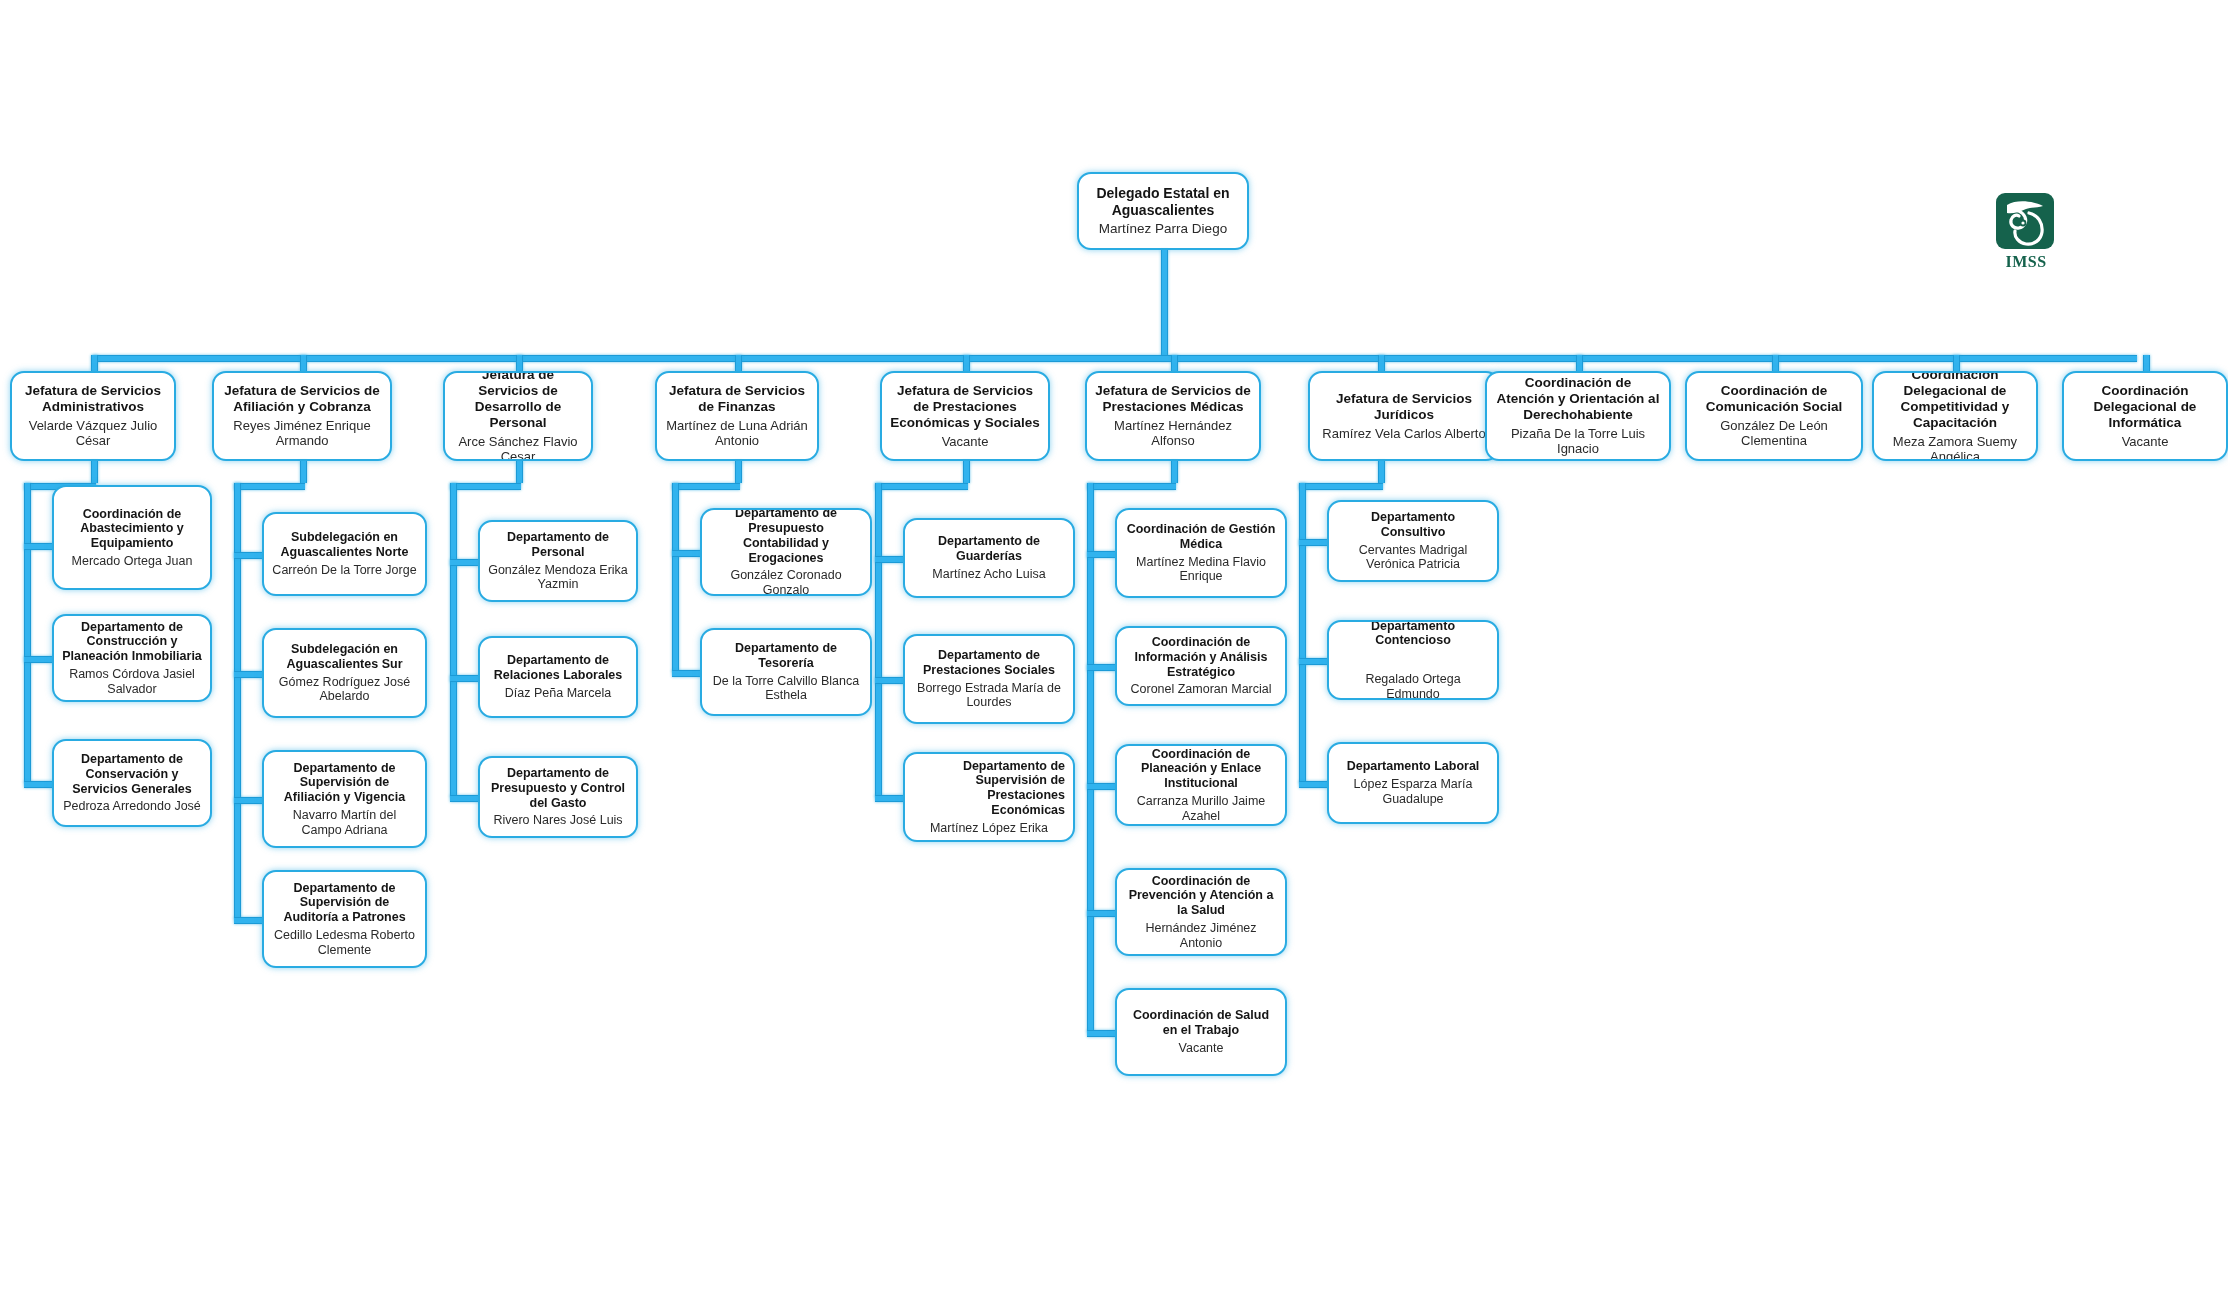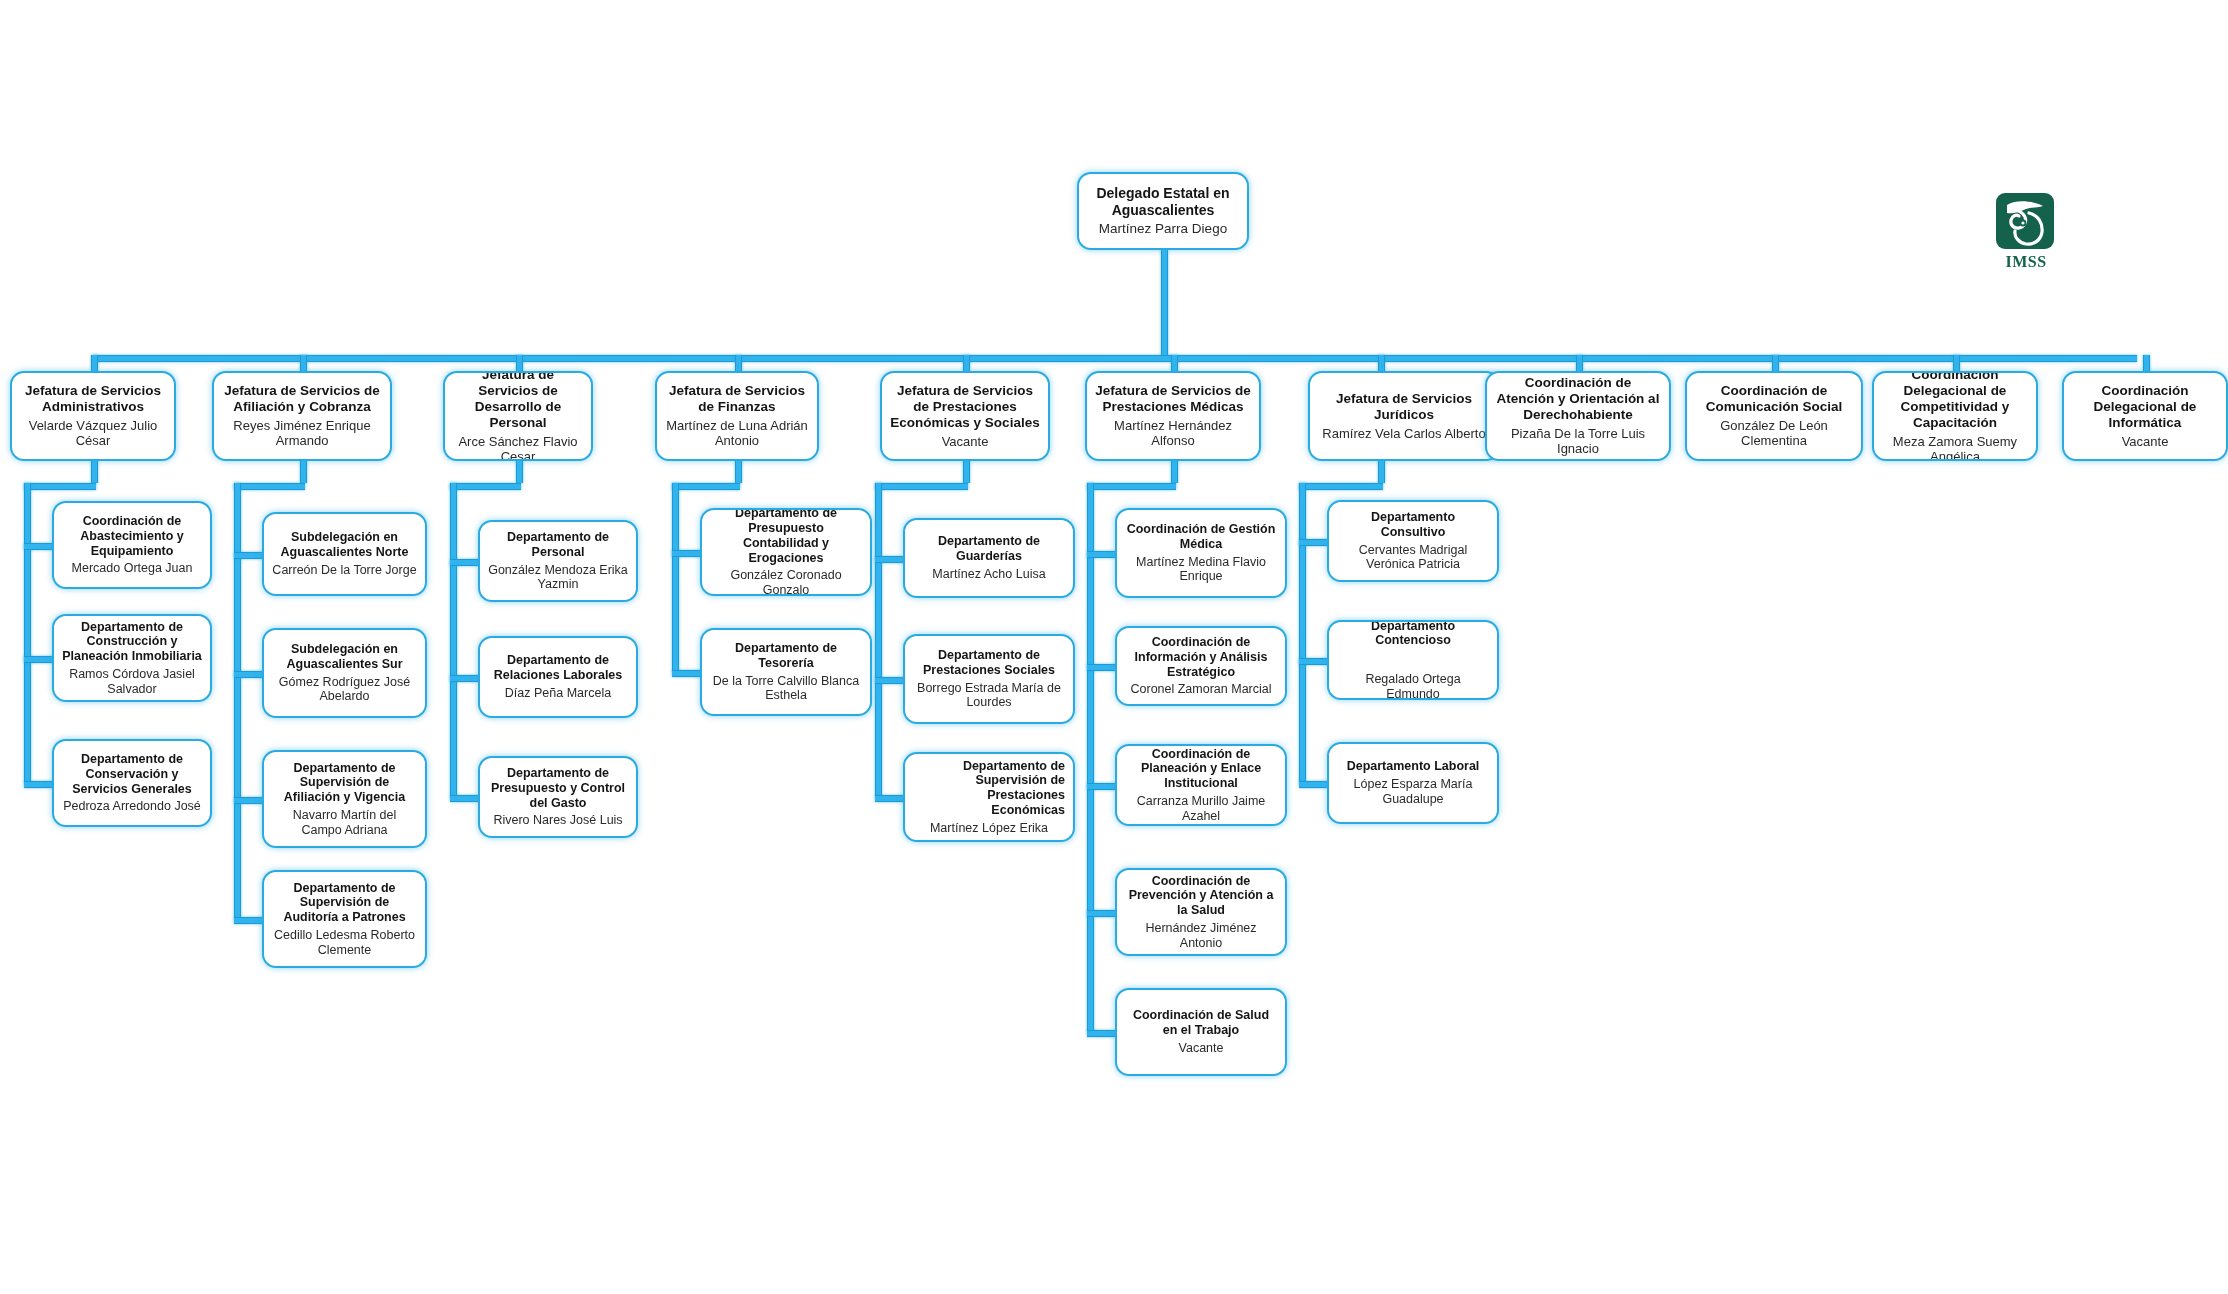--- a/index.html
+++ b/index.html
@@ -100,21 +100,21 @@
     <div class="conn h" style="left: 93px; top: 355px; width: 2044px;"></div>
     <div class="conn v" style="left: 91px; top: 355px; height: 16px;"></div>
     <div class="node lvl1" style="left: 10px; top: 371px; width: 166px; height: 90px;">
       <div class="title">Jefatura de Servicios Administrativos</div>
       <div class="person">Velarde Vázquez Julio César</div>
     </div>
     <div class="conn v" style="left: 91px; top: 461px; height: 22px;"></div>
     <div class="conn h" style="left: 24px; top: 483px; width: 72px;"></div>
     <div class="conn v" style="left: 24px; top: 483px; height: 300px;"></div>
     <div class="conn h" style="left: 24px; top: 543px; width: 31px;"></div>
-    <div class="node lvl2" style="left: 52px; top: 501px; width: 160px; height: 88px;">
+    <div class="node lvl2" style="left: 52px; top: 485px; width: 160px; height: 105px;">
       <div class="title">Coordinación de Abastecimiento y Equipamiento</div>
       <div class="person">Mercado Ortega Juan</div>
     </div>
     <div class="conn h" style="left: 24px; top: 656px; width: 31px;"></div>
     <div class="node lvl2" style="left: 52px; top: 614px; width: 160px; height: 88px;">
       <div class="title">Departamento de Construcción y Planeación Inmobiliaria</div>
       <div class="person">Ramos Córdova Jasiel Salvador</div>
     </div>
     <div class="conn h" style="left: 24px; top: 781px; width: 31px;"></div>
     <div class="node lvl2" style="left: 52px; top: 739px; width: 160px; height: 88px;">

